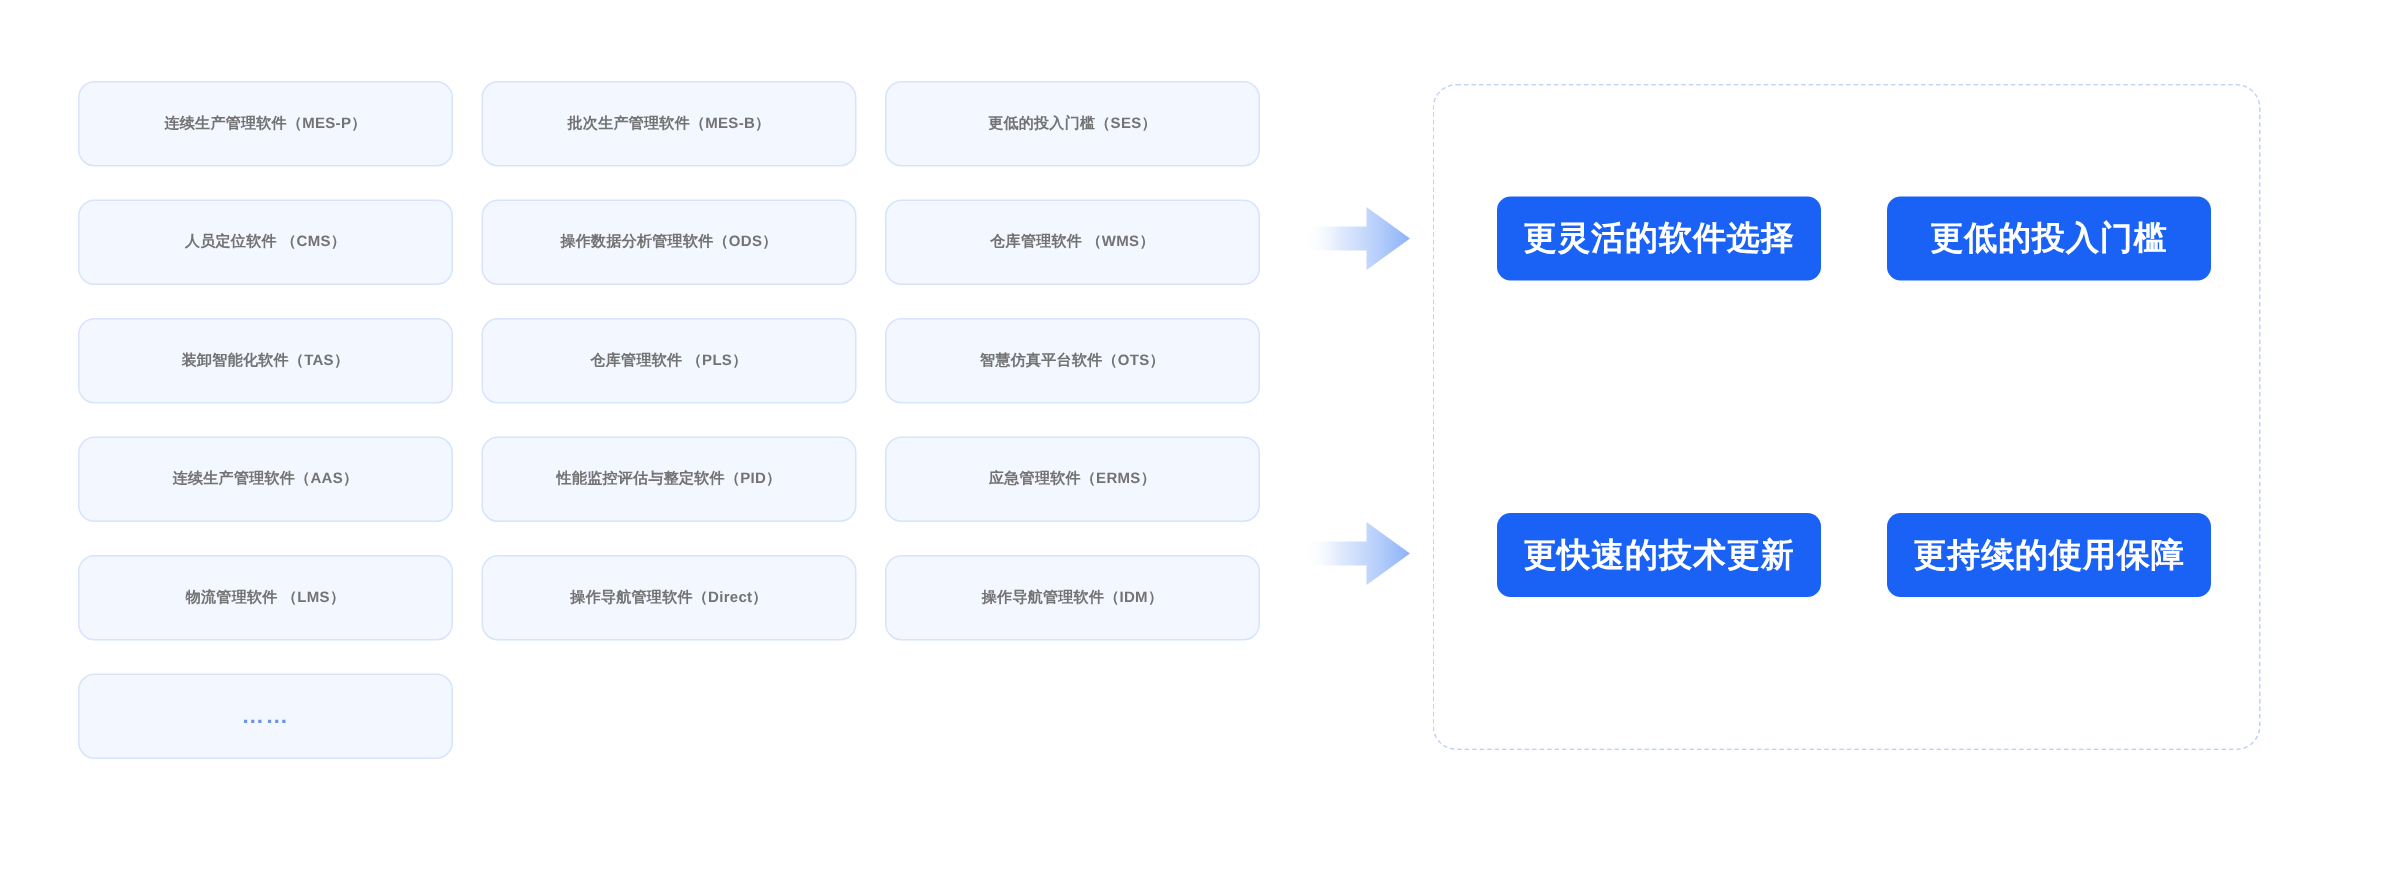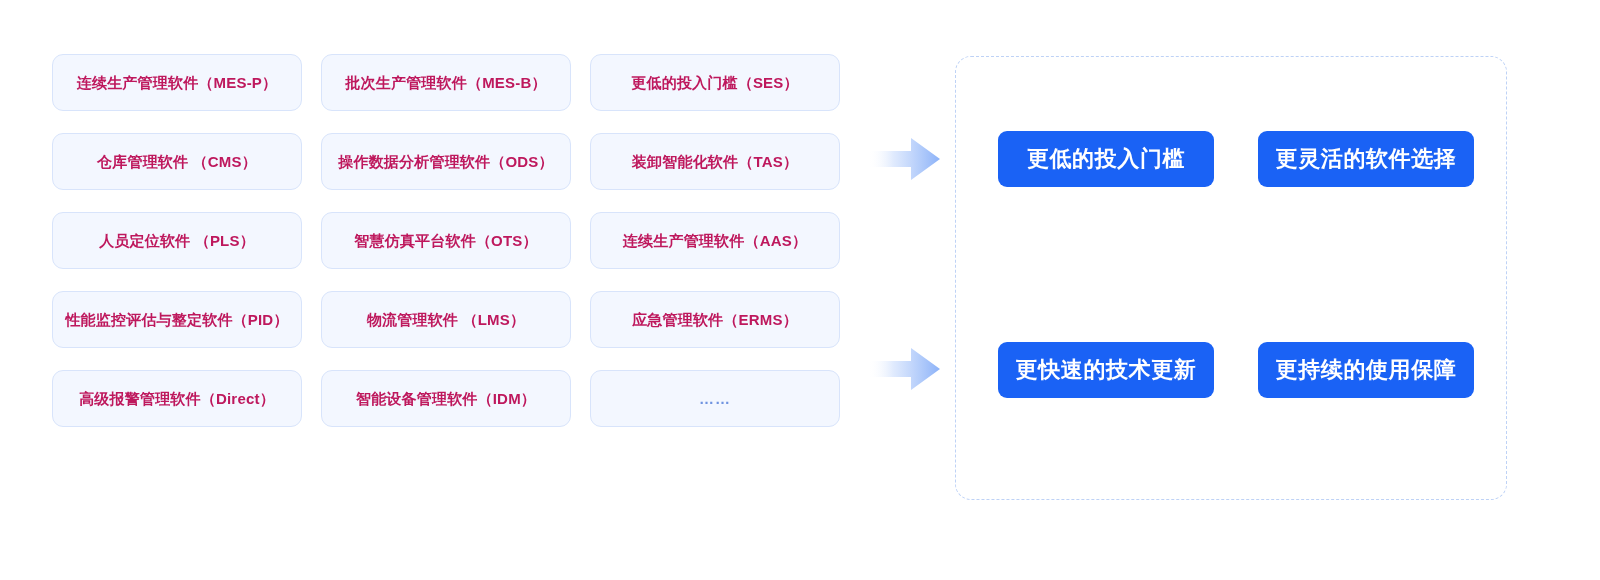--- a/index.html
+++ b/index.html
@@ -38,22 +38,22 @@
     border: 1px solid #d8e4fb;
     border-radius: 11px;
     display: flex;
     align-items: center;
     justify-content: center;
     box-sizing: border-box;
     padding: 0 8px;
   }
 
   .sw-card-label {
-    color: #be185d;
-    font-size: 15px;
+    color: #737373;
+    font-size: 10px;
     font-weight: 700;
     letter-spacing: 0.2px;
     white-space: nowrap;
     line-height: 1;
   }
 
   .sw-card-label.ellipsis {
     color: #6f93e0;
     font-size: 15px;
     letter-spacing: 1px;
@@ -121,55 +121,58 @@
       <span class="sw-card-label">连续生产管理软件（MES-P）</span>
     </div>
     <div class="sw-card">
       <span class="sw-card-label">批次生产管理软件（MES-B）</span>
     </div>
     <div class="sw-card">
       <span class="sw-card-label">更低的投入门槛（SES）</span>
     </div>
 
     <div class="sw-card">
-      <span class="sw-card-label">仓库管理软件 （CMS）</span>
+      <span class="sw-card-label">人员定位软件 （CMS）</span>
     </div>
     <div class="sw-card">
       <span class="sw-card-label">操作数据分析管理软件（ODS）</span>
     </div>
+    <div class="sw-card">
+      <span class="sw-card-label">仓库管理软件 （WMS）</span>
+    </div>
 
     <div class="sw-card">
       <span class="sw-card-label">装卸智能化软件（TAS）</span>
     </div>
     <div class="sw-card">
-      <span class="sw-card-label">人员定位软件 （PLS）</span>
+      <span class="sw-card-label">仓库管理软件 （PLS）</span>
     </div>
     <div class="sw-card">
       <span class="sw-card-label">智慧仿真平台软件（OTS）</span>
     </div>
 
     <div class="sw-card">
       <span class="sw-card-label">连续生产管理软件（AAS）</span>
     </div>
     <div class="sw-card">
       <span class="sw-card-label">性能监控评估与整定软件（PID）</span>
     </div>
 
     <div class="sw-card">
+      <span class="sw-card-label">应急管理软件（ERMS）</span>
+    </div>
+    <div class="sw-card">
       <span class="sw-card-label">物流管理软件 （LMS）</span>
     </div>
     <div class="sw-card">
-      <span class="sw-card-label">应急管理软件（ERMS）</span>
-    </div>
-    <div class="sw-card">
-      <span class="sw-card-label">高级报警管理软件（Direct）</span>
-    </div>
-
-    <div class="sw-card">
-      <span class="sw-card-label">智能设备管理软件（IDM）</span>
+      <span class="sw-card-label">操作导航管理软件（Direct）</span>
+    </div>
+
+    <div class="sw-card">
+      <span class="sw-card-label">操作导航管理软件（IDM）</span>
     </div>
     <div class="sw-card">
       <span class="sw-card-label ellipsis">……</span>
     </div>
 
   </div>
 
   <svg class="arrow" id="arrow-top" viewBox="0 0 76 56">
     <defs>
       <linearGradient id="agradTop" x1="0" y1="0" x2="1" y2="0">
@@ -189,26 +192,26 @@
         <stop offset="100%" stop-color="#8cb2f8" stop-opacity="1"></stop>
       </linearGradient>
     </defs>
     <path d="M2,20 L45,20 L45,7 L74,28 L45,49 L45,36 L2,36 Z" fill="url(#agradBot)" stroke="none" stroke-linejoin="round"></path>
   </svg>
 
   <div id="benefits-panel"></div>
 
   <div id="benefits-grid">
     <div class="benefit-card">
+      <span class="benefit-label">更灵活的软件选择</span>
+    </div>
+    <div class="benefit-card">
       <span class="benefit-label">更低的投入门槛</span>
     </div>
     <div class="benefit-card">
-      <span class="benefit-label">更灵活的软件选择</span>
-    </div>
-    <div class="benefit-card">
       <span class="benefit-label">更快速的技术更新</span>
     </div>
     <div class="benefit-card">
       <span class="benefit-label">更持续的使用保障</span>
     </div>
   </div>
 
 </div>
 
 </body></html>

